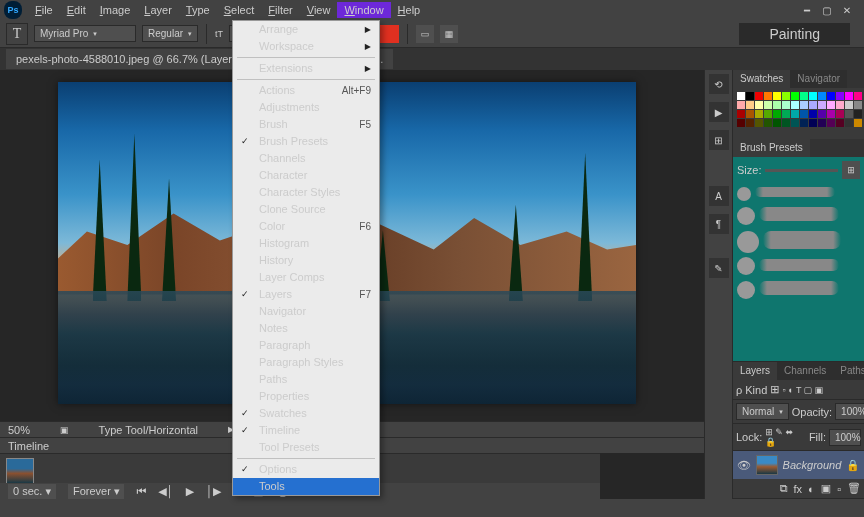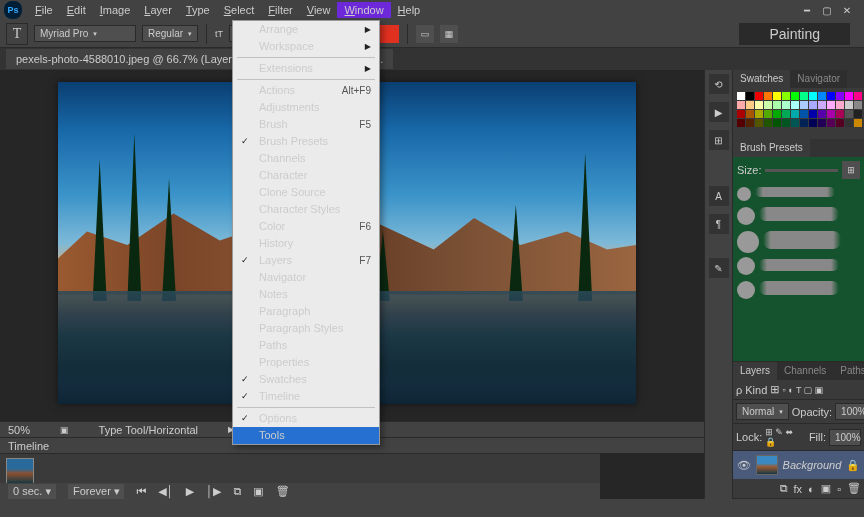--- a/index.html
+++ b/index.html
@@ -32,21 +32,21 @@
 .frame{position:absolute;left:6px;top:4px;width:28px;height:26px;border:1px solid #888;background:linear-gradient(to bottom,#2a6a9a 40%,#8a5030 60%,#1a3845 100%)}
 .tl-bot{position:absolute;bottom:0;left:0;right:0;height:16px;background:#424242;display:flex;align-items:center;gap:12px;padding:0 8px;font-size:10px}
 .right-panels{width:132px;background:#3a3a3a;border-left:1px solid #2a2a2a;display:flex;flex-direction:column}
 .minibar{position:absolute;right:132px;top:0;bottom:0;width:28px;background:#424242;border-left:1px solid #2a2a2a;display:flex;flex-direction:column;align-items:center;padding-top:4px;gap:8px}
 .mb-btn{width:20px;height:20px;background:#333;display:flex;align-items:center;justify-content:center;font-size:10px;cursor:pointer}
 .panel-tabs{display:flex;background:#333;height:18px}
 .ptab{padding:3px 7px;font-size:10px;background:#3a3a3a}
 .ptab.inactive{background:#2e2e2e;color:#888}
 .swatches{padding:4px;display:grid;grid-template-columns:repeat(14,8px);gap:1px}
 .sw{width:8px;height:8px}
-.brush-area{flex:1;background:#14532d;padding:4px;overflow:hidden}
+.brush-area{flex:1;background:#0f766e;padding:4px;overflow:hidden}
 .brush-row{display:flex;align-items:center;gap:4px;margin-bottom:4px;font-size:10px}
 .slider{flex:1;height:3px;background:#555;position:relative}
 .stroke{height:10px;background:linear-gradient(to right,transparent,#888 10%,#888 90%,transparent);border-radius:8px;margin:4px 0}
 .circle{width:18px;height:18px;background:#999;border-radius:50%;margin-right:4px;display:inline-block}
 .layers-panel{background:#3a3a3a;border-top:1px solid #2a2a2a}
 .layer-ctrl{display:flex;gap:3px;padding:3px;border-bottom:1px solid #2a2a2a;font-size:9px;align-items:center}
 .layer-row{display:flex;align-items:center;gap:5px;padding:4px;background:#4a5a7a}
 .lthumb{width:28px;height:20px;background:linear-gradient(to bottom,#3a8ac5 40%,#9a5a30 60%,#1a3845 100%);border:1px solid #666}
 .dropdown-menu{position:absolute;left:232px;top:20px;width:148px;background:#ebebeb;border:1px solid #999;box-shadow:3px 3px 6px rgba(0,0,0,.35);z-index:100}
 .dm-item{padding:2px 8px 2px 26px;font-size:11px;color:#222;position:relative;display:flex;justify-content:space-between;align-items:center;cursor:pointer;line-height:13px}
@@ -309,31 +309,37 @@
       <span class="dm-check">✓</span>
       <span>Brush Presets</span>
     </div>
     <div class="dm-item">
       <span>Channels</span>
     </div>
     <div class="dm-item">
       <span>Character</span>
     </div>
     <div class="dm-item">
+      <span>Character Styles</span>
+    </div>
+    <div class="dm-item">
       <span>Clone Source</span>
-    </div>
-    <div class="dm-item">
-      <span>Character Styles</span>
     </div>
     <div class="dm-item">
       <span>Color</span>
       <span style="color:#555;font-size:10px">F6</span>
     </div>
     <div class="dm-item">
+      <span>Histogram</span>
+    </div>
+    <div class="dm-item">
       <span>History</span>
+    </div>
+    <div class="dm-item">
+      <span>Layer Comps</span>
     </div>
     <div class="dm-item">
       <span class="dm-check">✓</span>
       <span>Layers</span>
       <span style="color:#555;font-size:10px">F7</span>
     </div>
     <div class="dm-item">
       <span>Navigator</span>
     </div>
     <div class="dm-item">
@@ -352,20 +358,23 @@
       <span>Properties</span>
     </div>
     <div class="dm-item">
       <span class="dm-check">✓</span>
       <span>Swatches</span>
     </div>
     <div class="dm-item">
       <span class="dm-check">✓</span>
       <span>Timeline</span>
     </div>
+    <div class="dm-item">
+      <span>Tool Presets</span>
+    </div>
     <div class="dm-sep"></div>
     <div class="dm-item">
       <span class="dm-check">✓</span>
       <span>Options</span>
     </div>
     <div class="dm-item hl">
       <span>Tools</span>
     </div>
   </div>
 

